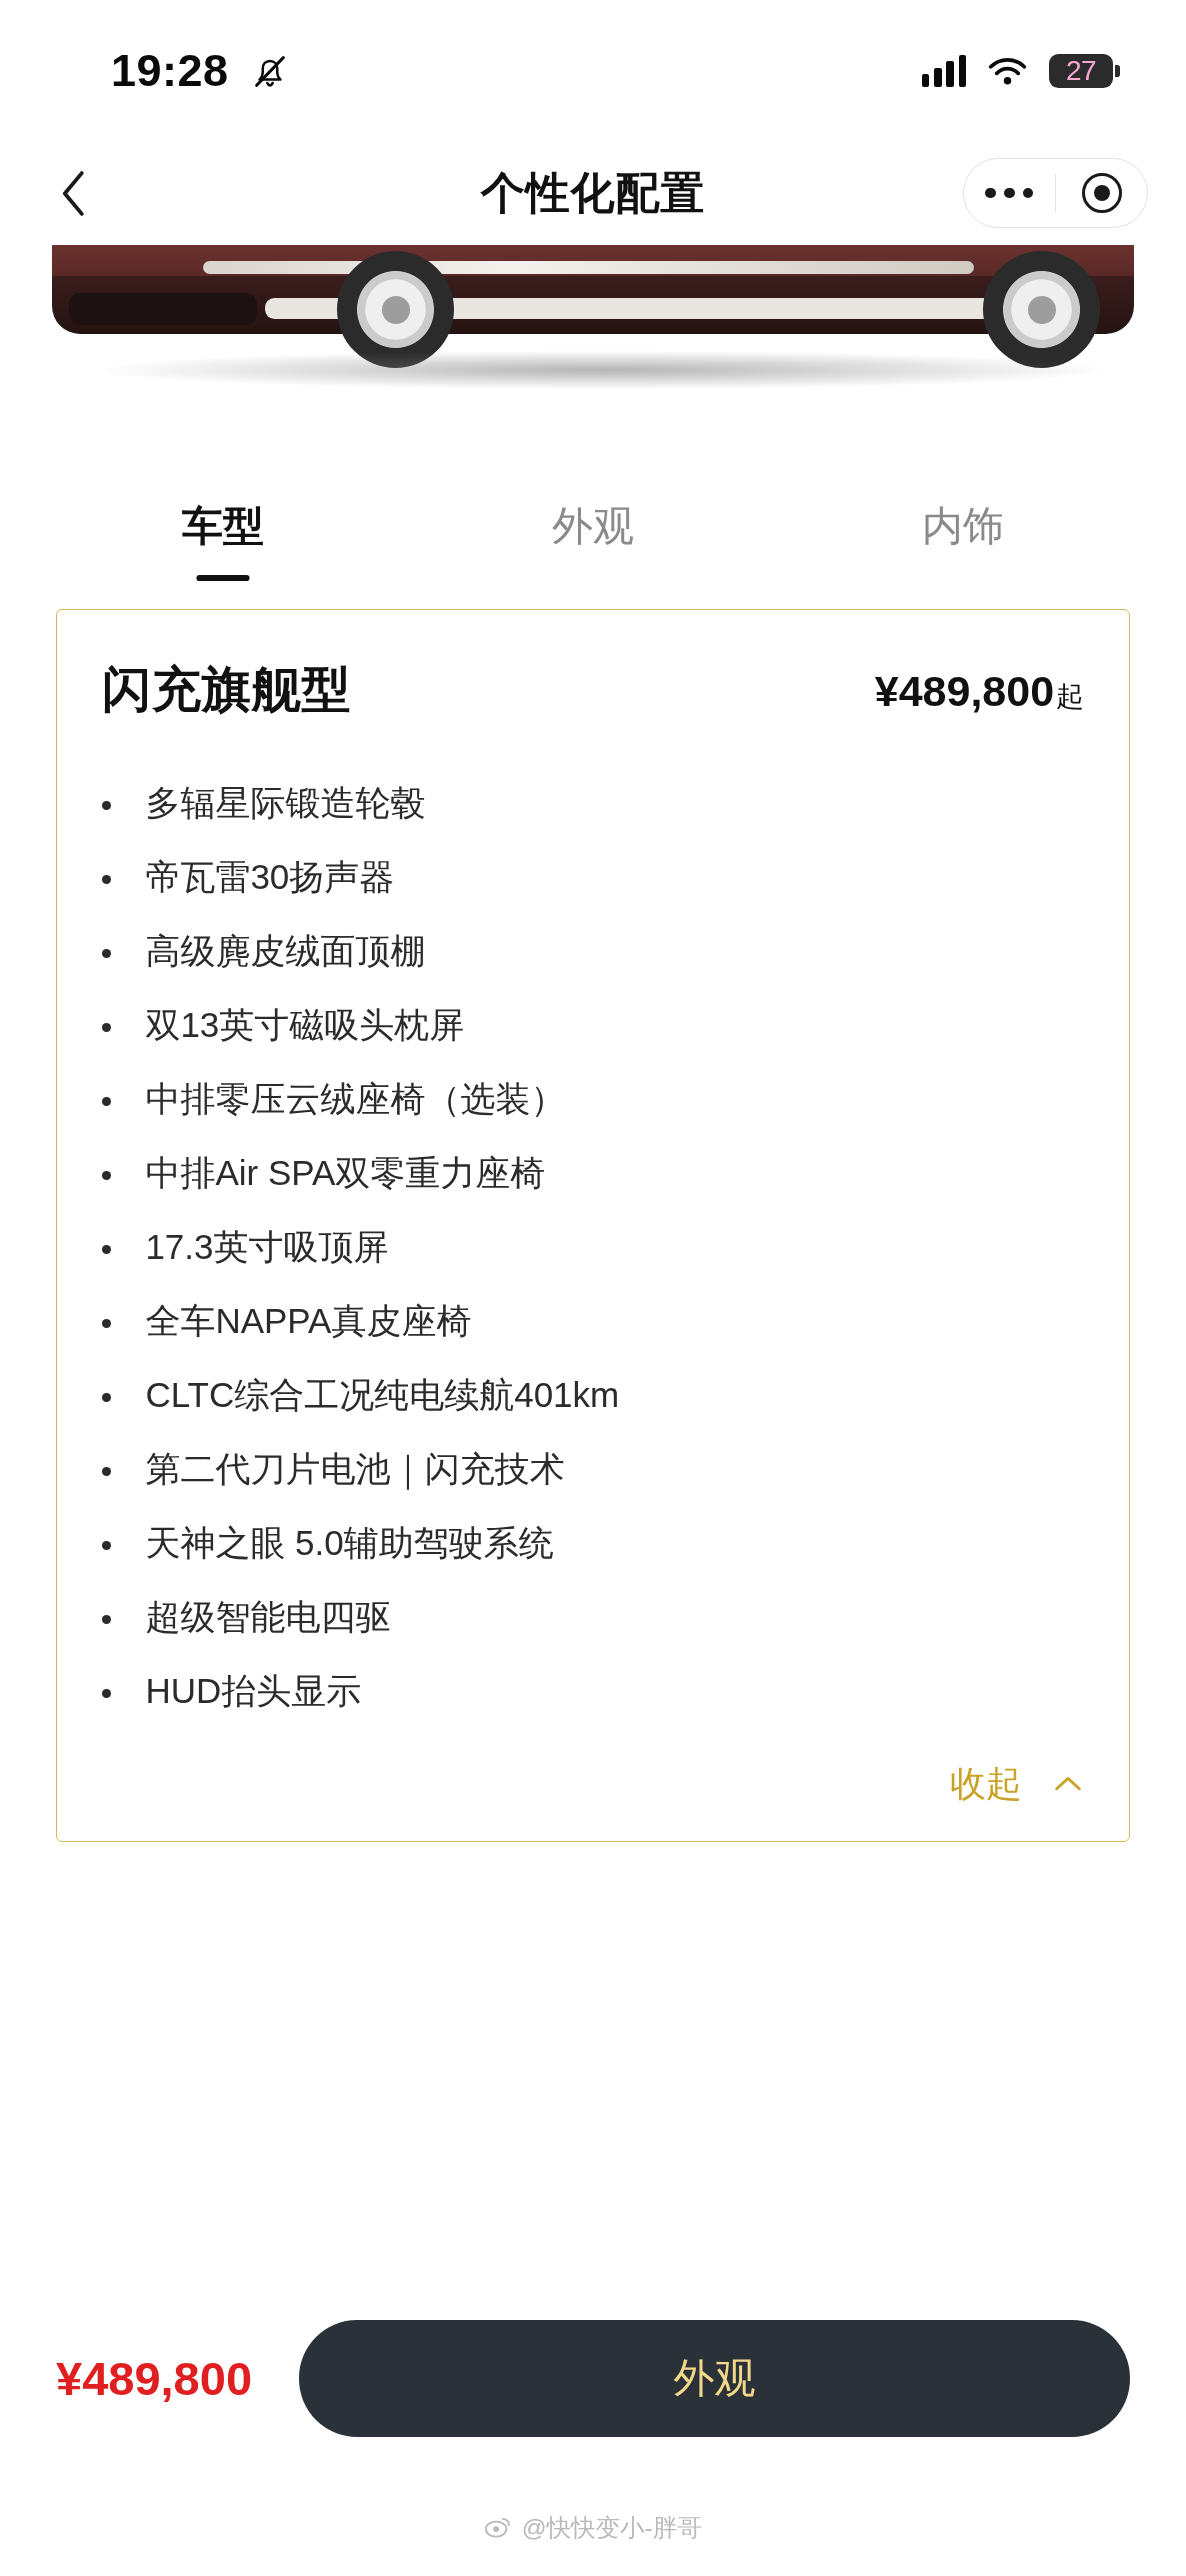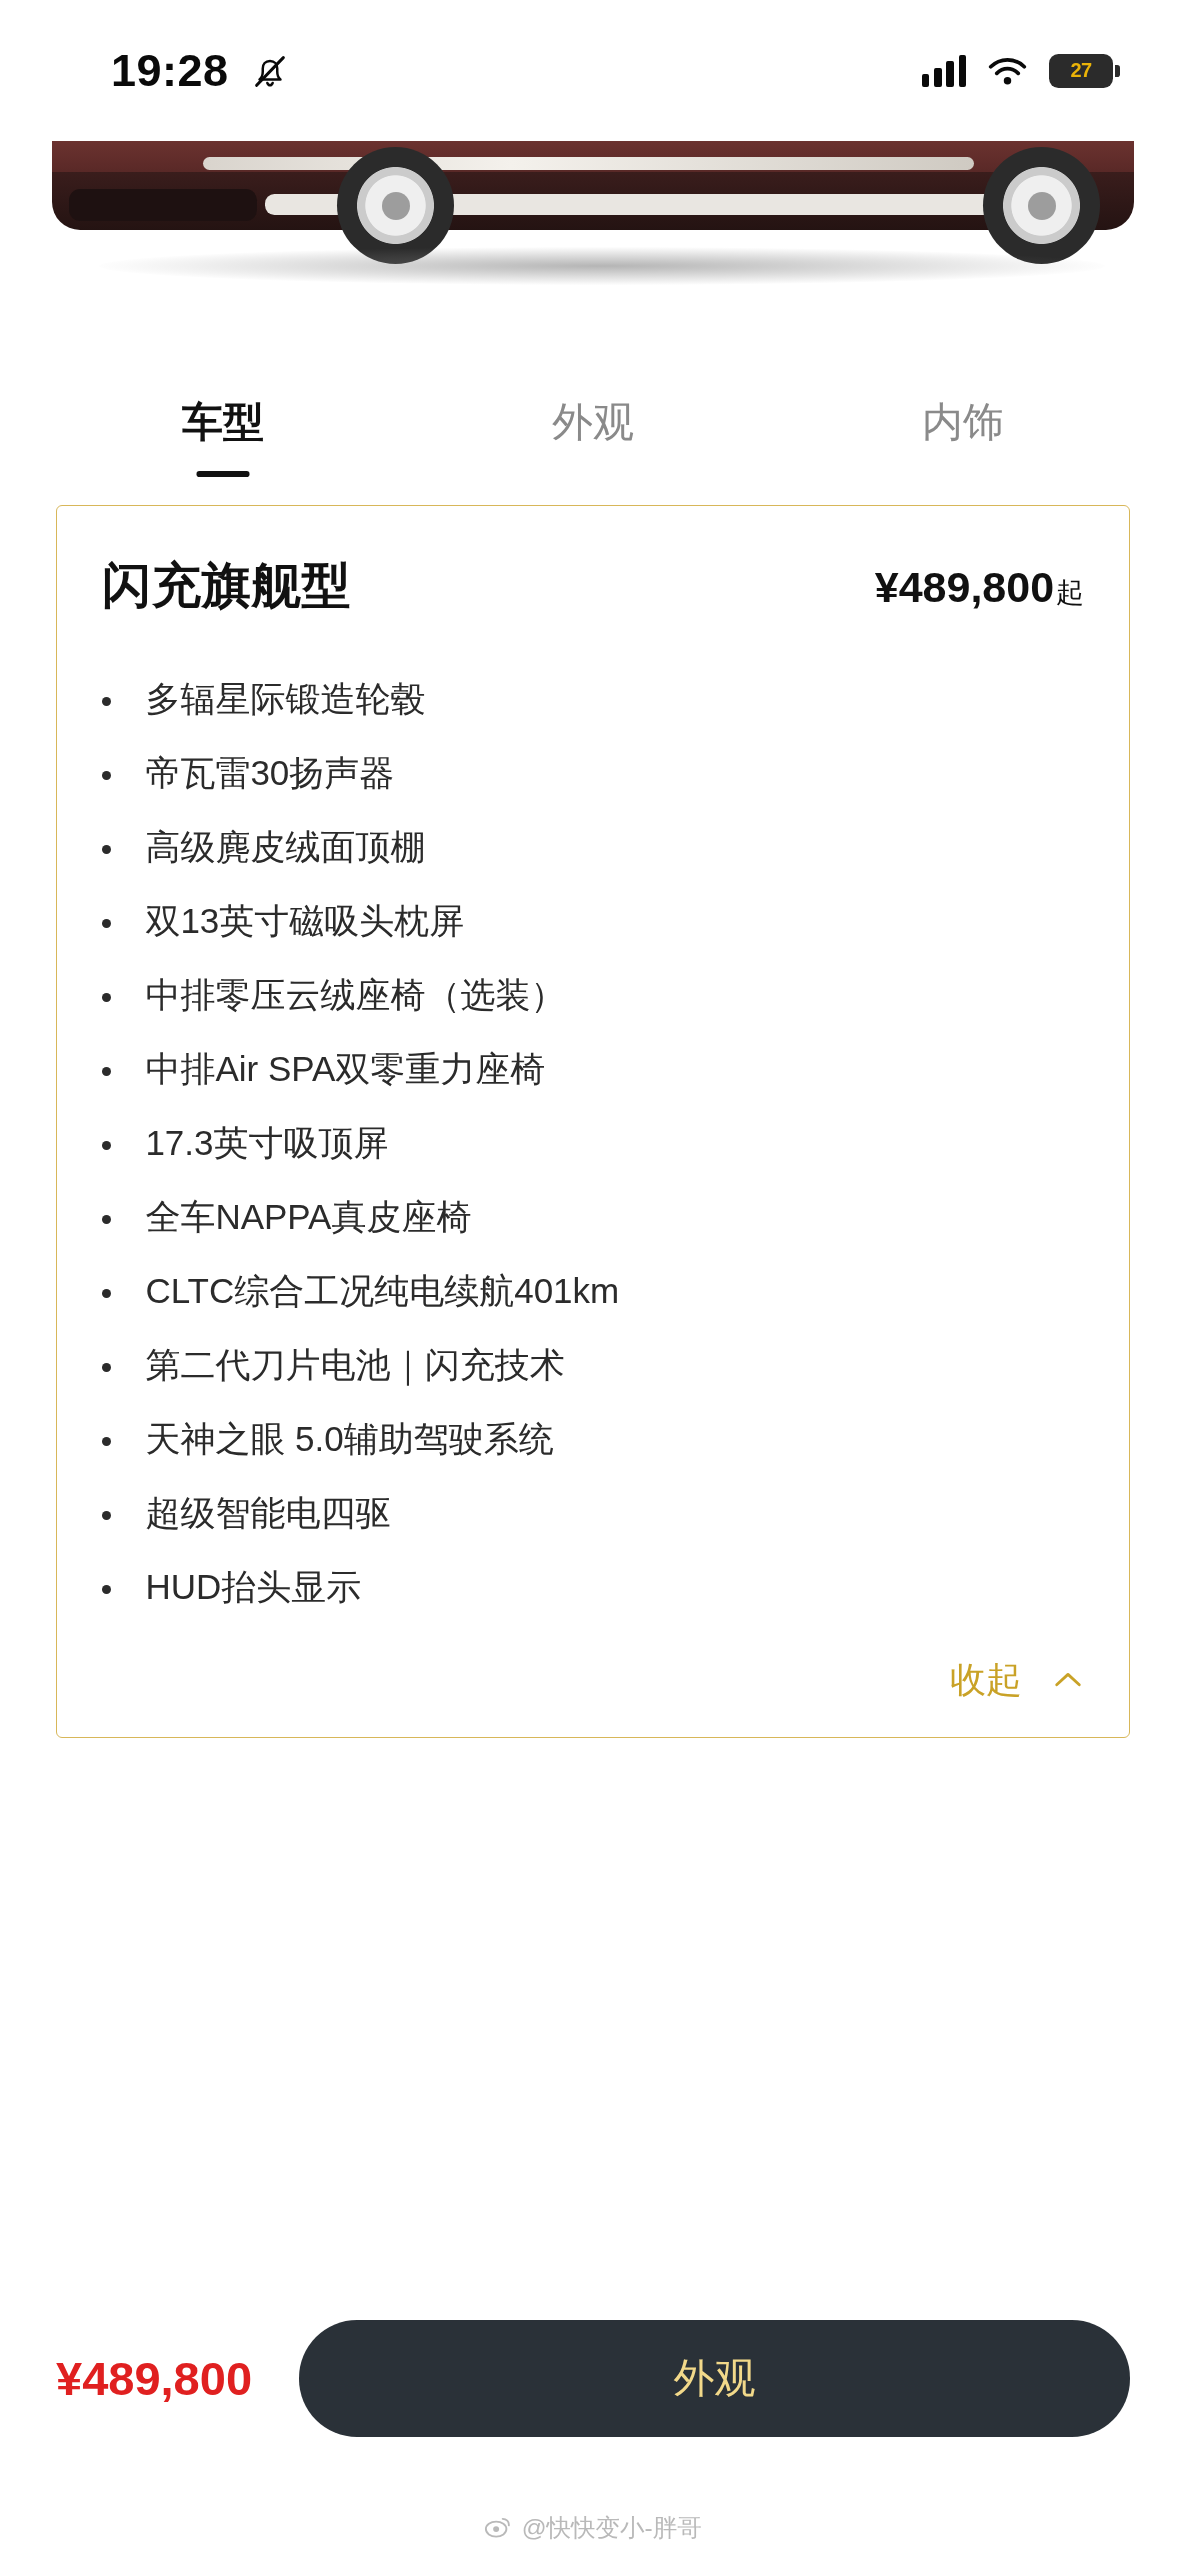--- a/index.html
+++ b/index.html
@@ -80,23 +80,23 @@
     content: "";
     position: absolute;
     right: -6.6px;
     top: 11.3px;
     width: 4.7px;
     height: 12.2px;
     border-radius: 0 2.8px 2.8px 0;
     background: #2b2b2b;
   }
   .battery span {
-    font-size: 20px;
-    font-weight: 700;
-    color: #eab308;
+    font-size: 28px;
+    font-weight: 400;
+    color: #f9a8d4;
     letter-spacing: -0.5px;
   }
 
   
   .nav-bar {
     position: relative;
     height: 104px;
     display: flex;
     align-items: center;
     padding: 0 38px 0 47px;
@@ -441,20 +441,41 @@
         <path d="M4 12.5C9 7.5 15.2 5 22 5s13 2.5 18 7.5" fill="none" stroke="#0a0a0a" stroke-width="4" stroke-linecap="round"></path>
         <path d="M10.5 19.5C13.8 16.2 17.7 14.5 22 14.5s8.2 1.7 11.5 5" fill="none" stroke="#0a0a0a" stroke-width="4" stroke-linecap="round"></path>
         <circle cx="22" cy="27.5" r="4" fill="#0a0a0a"></circle>
       </svg>
       <div class="battery">
         <span>27</span>
       </div>
     </div>
   </div>
 
+  <div class="nav-bar">
+    <div class="back-btn">
+      <svg viewBox="0 0 40 60" width="34" height="51" aria-hidden="true">
+        <path d="M28 6 8 30l20 24" fill="none" stroke="#1a1a1a" stroke-width="4.5" stroke-linecap="round" stroke-linejoin="round"></path>
+      </svg>
+    </div>
+    <div class="nav-title">个性化配置</div>
+    <div class="capsule">
+      <div class="capsule-more">
+        <i></i>
+          <i></i>
+          <i></i>
+      </div>
+      <div class="capsule-divider"></div>
+      <div class="capsule-target">
+        <div class="target-ring">
+          <div class="target-dot"></div>
+        </div>
+      </div>
+    </div>
+  </div>
 
   <div class="hero">
     <div class="car-art">
       <div class="car-body"></div>
       <div class="car-lower"></div>
       <div class="car-chrome"></div>
       <div class="car-grille"></div>
       <div class="car-skirt"></div>
       <div class="wheel front"></div>
       <div class="wheel rear"></div>

